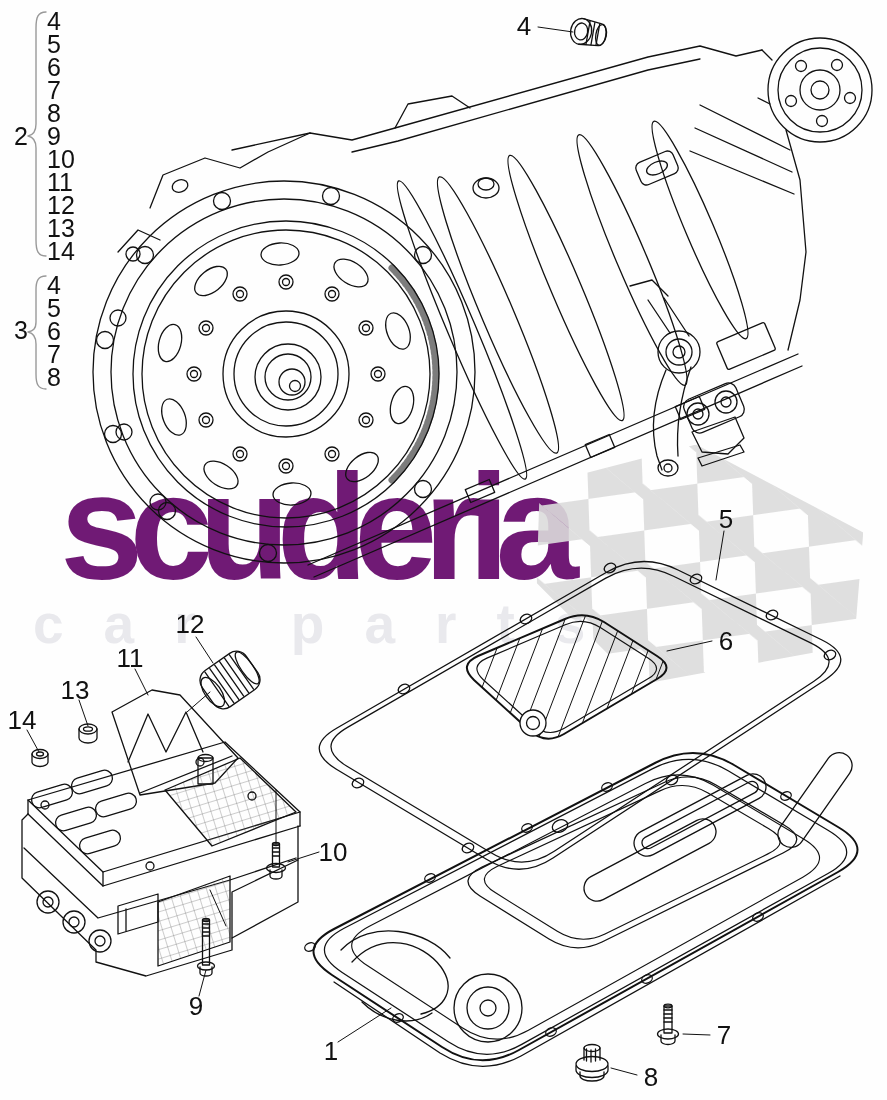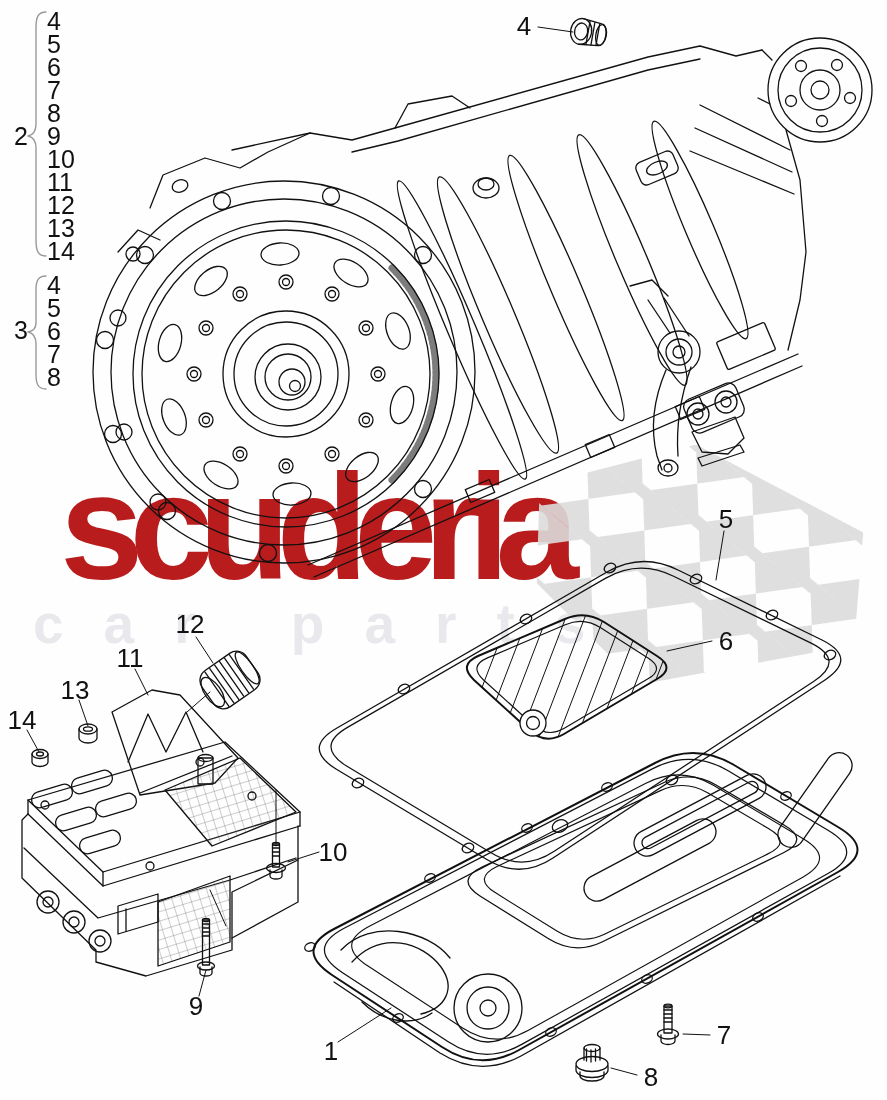--- a/index.html
+++ b/index.html
@@ -1,20 +1,20 @@
 <!DOCTYPE html>
 <html><head>
 <meta charset="utf-8">
 <style>
   html,body{margin:0;padding:0;background:#ffffff;}
   .stage{position:relative;width:887px;height:1100px;background:#fefefe;overflow:hidden;
          font-family:"Liberation Sans","DejaVu Sans",sans-serif;color:#111;}
   
   .wm-brand{position:absolute;left:60px;top:452px;font-size:150px;line-height:1;font-weight:bold;
-            letter-spacing:-14px;color:#b91c1c;z-index:1;white-space:nowrap;}
+            letter-spacing:-14px;color:#701a75;z-index:1;white-space:nowrap;}
   .wm-sub{position:absolute;left:33px;top:597px;font-size:55px;line-height:1;font-weight:bold;
           letter-spacing:40px;color:#e9e9ed;z-index:1;white-space:nowrap;}
   .flag{position:absolute;left:535px;top:445px;width:330px;height:230px;z-index:1;opacity:.9;
         background-image:
           linear-gradient(45deg,#dcdcdc 25%,transparent 25% 75%,#dcdcdc 75%),
           linear-gradient(45deg,#dcdcdc 25%,transparent 25% 75%,#dcdcdc 75%);
         background-position:0 0,55px 39px;background-size:110px 78px;
         transform:rotate(-8deg) skewX(-6deg);
         clip-path:polygon(2% 8%,50% 0%,100% 48%,96% 96%,30% 100%,0% 50%);}
   svg.art{position:absolute;left:0;top:0;z-index:2;}

